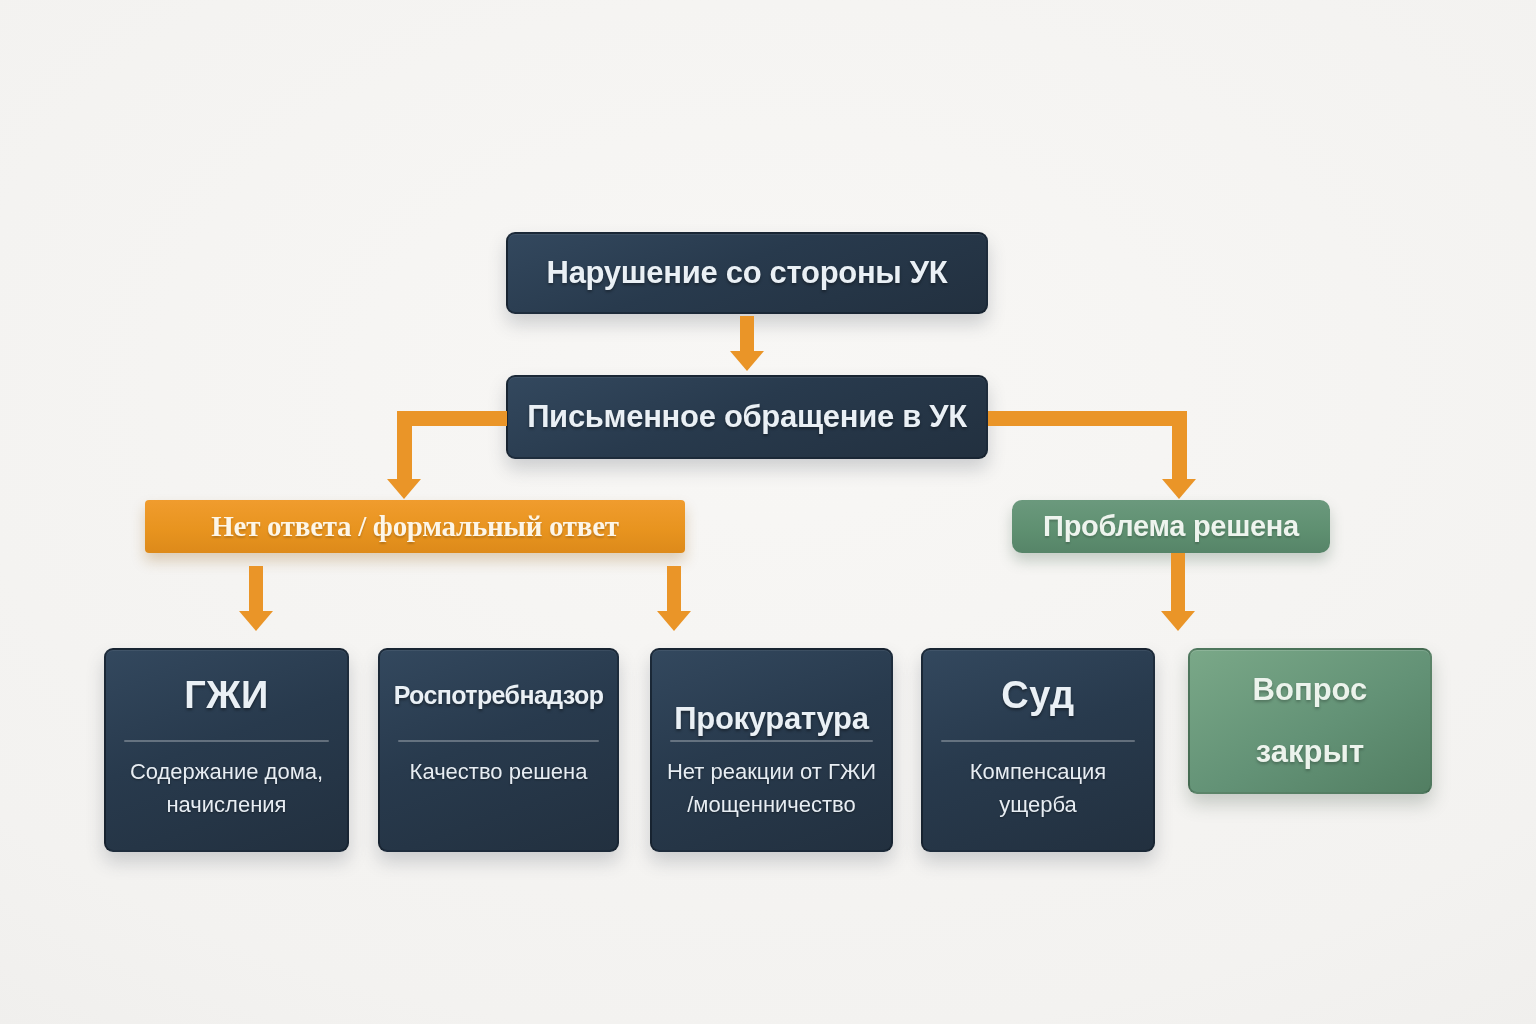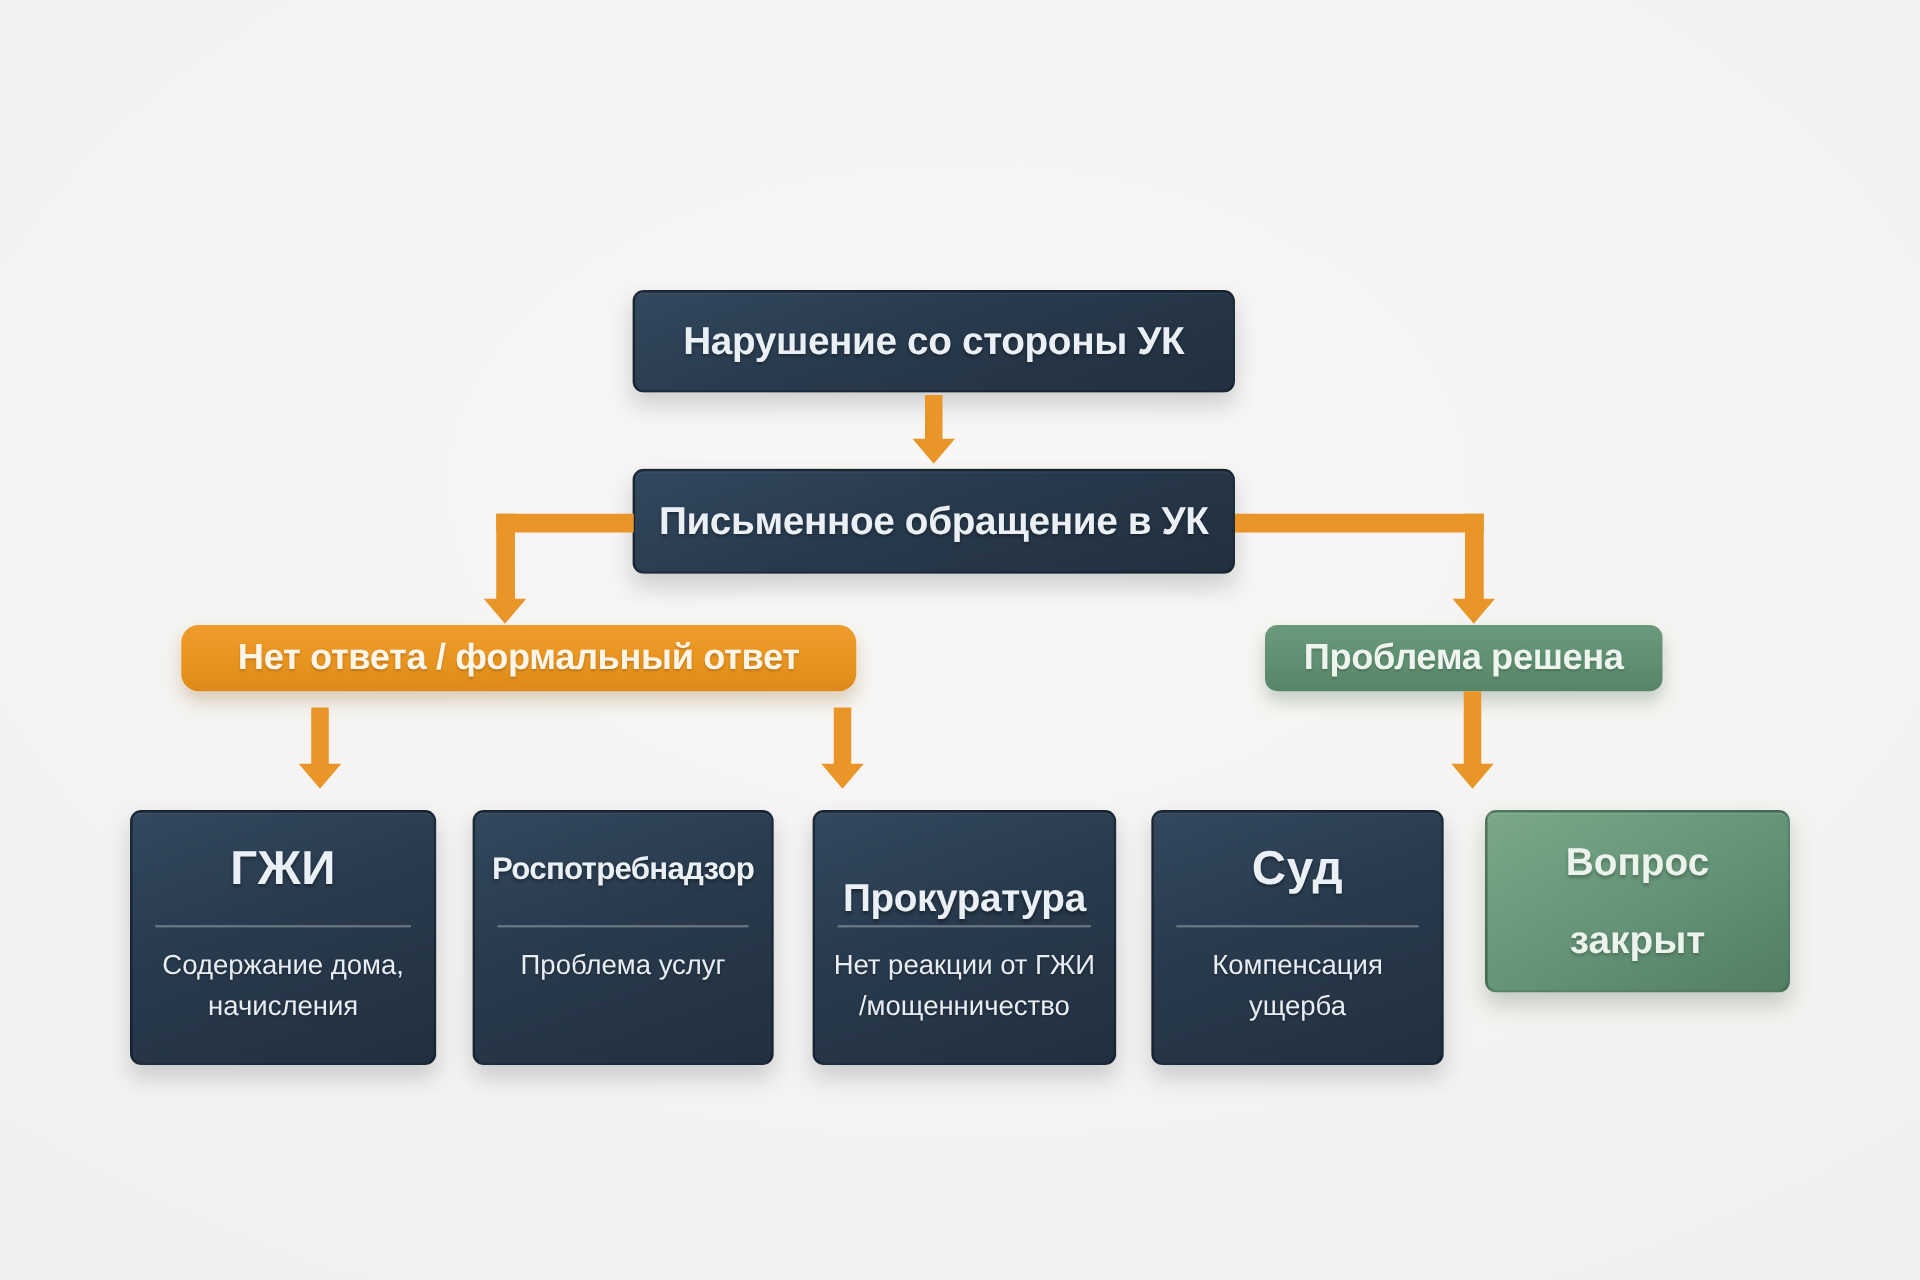--- a/index.html
+++ b/index.html
@@ -23,23 +23,24 @@
     box-shadow:0 10px 18px rgba(60,70,80,0.22), inset 0 1px 0 rgba(255,255,255,0.07);
     color:#eaf0f5;
   }
   .pill-text {
     width:100%; height:100%; display:flex; align-items:center; justify-content:center;
     font-size:31px; font-weight:bold; letter-spacing:-0.3px;
     text-shadow:0 2px 3px rgba(0,0,0,0.35); white-space:nowrap;text-align:center;
   }
   .orange {
     background:linear-gradient(180deg,#f09c2e 0%, #e8941f 55%, #dd8a1a 100%);
-    border-radius:14px;
+    border-radius:4px;
     box-shadow:0 8px 14px rgba(150,100,30,0.28);
     color:#fdf6e8;
+    font-family:Liberation Serif, serif;
   }
   .green {
     background:linear-gradient(180deg,#6b997d 0%, #5e8f70 60%, #568468 100%);
     border-radius:10px;
     box-shadow:0 8px 14px rgba(70,100,80,0.28);
     color:#eef4ee;
   }
   .green-big {
     background:linear-gradient(150deg,#7aa888 0%, #639276 55%, #527e62 100%);
     border:2px solid rgba(40,70,50,0.35);
@@ -127,21 +128,21 @@
       <div>начисления</div>
     </div>
   </div>
 
   <div class="node dark obox" style="left:378px; top:648px; width:241px; height:204px;">
     <div class="obox-head">
       <div class="obox-title t-sm">Роспотребнадзор</div>
     </div>
     <div class="obox-divider"></div>
     <div class="obox-body">
-      <div>Проблема услуг</div>
+      <div>Качество решена</div>
     </div>
   </div>
 
   <div class="node dark obox" style="left:650px; top:648px; width:243px; height:204px;">
     <div class="obox-head">
       <div class="obox-title t-md">Прокуратура</div>
     </div>
     <div class="obox-divider"></div>
     <div class="obox-body">
       <div>Нет реакции от ГЖИ</div>

